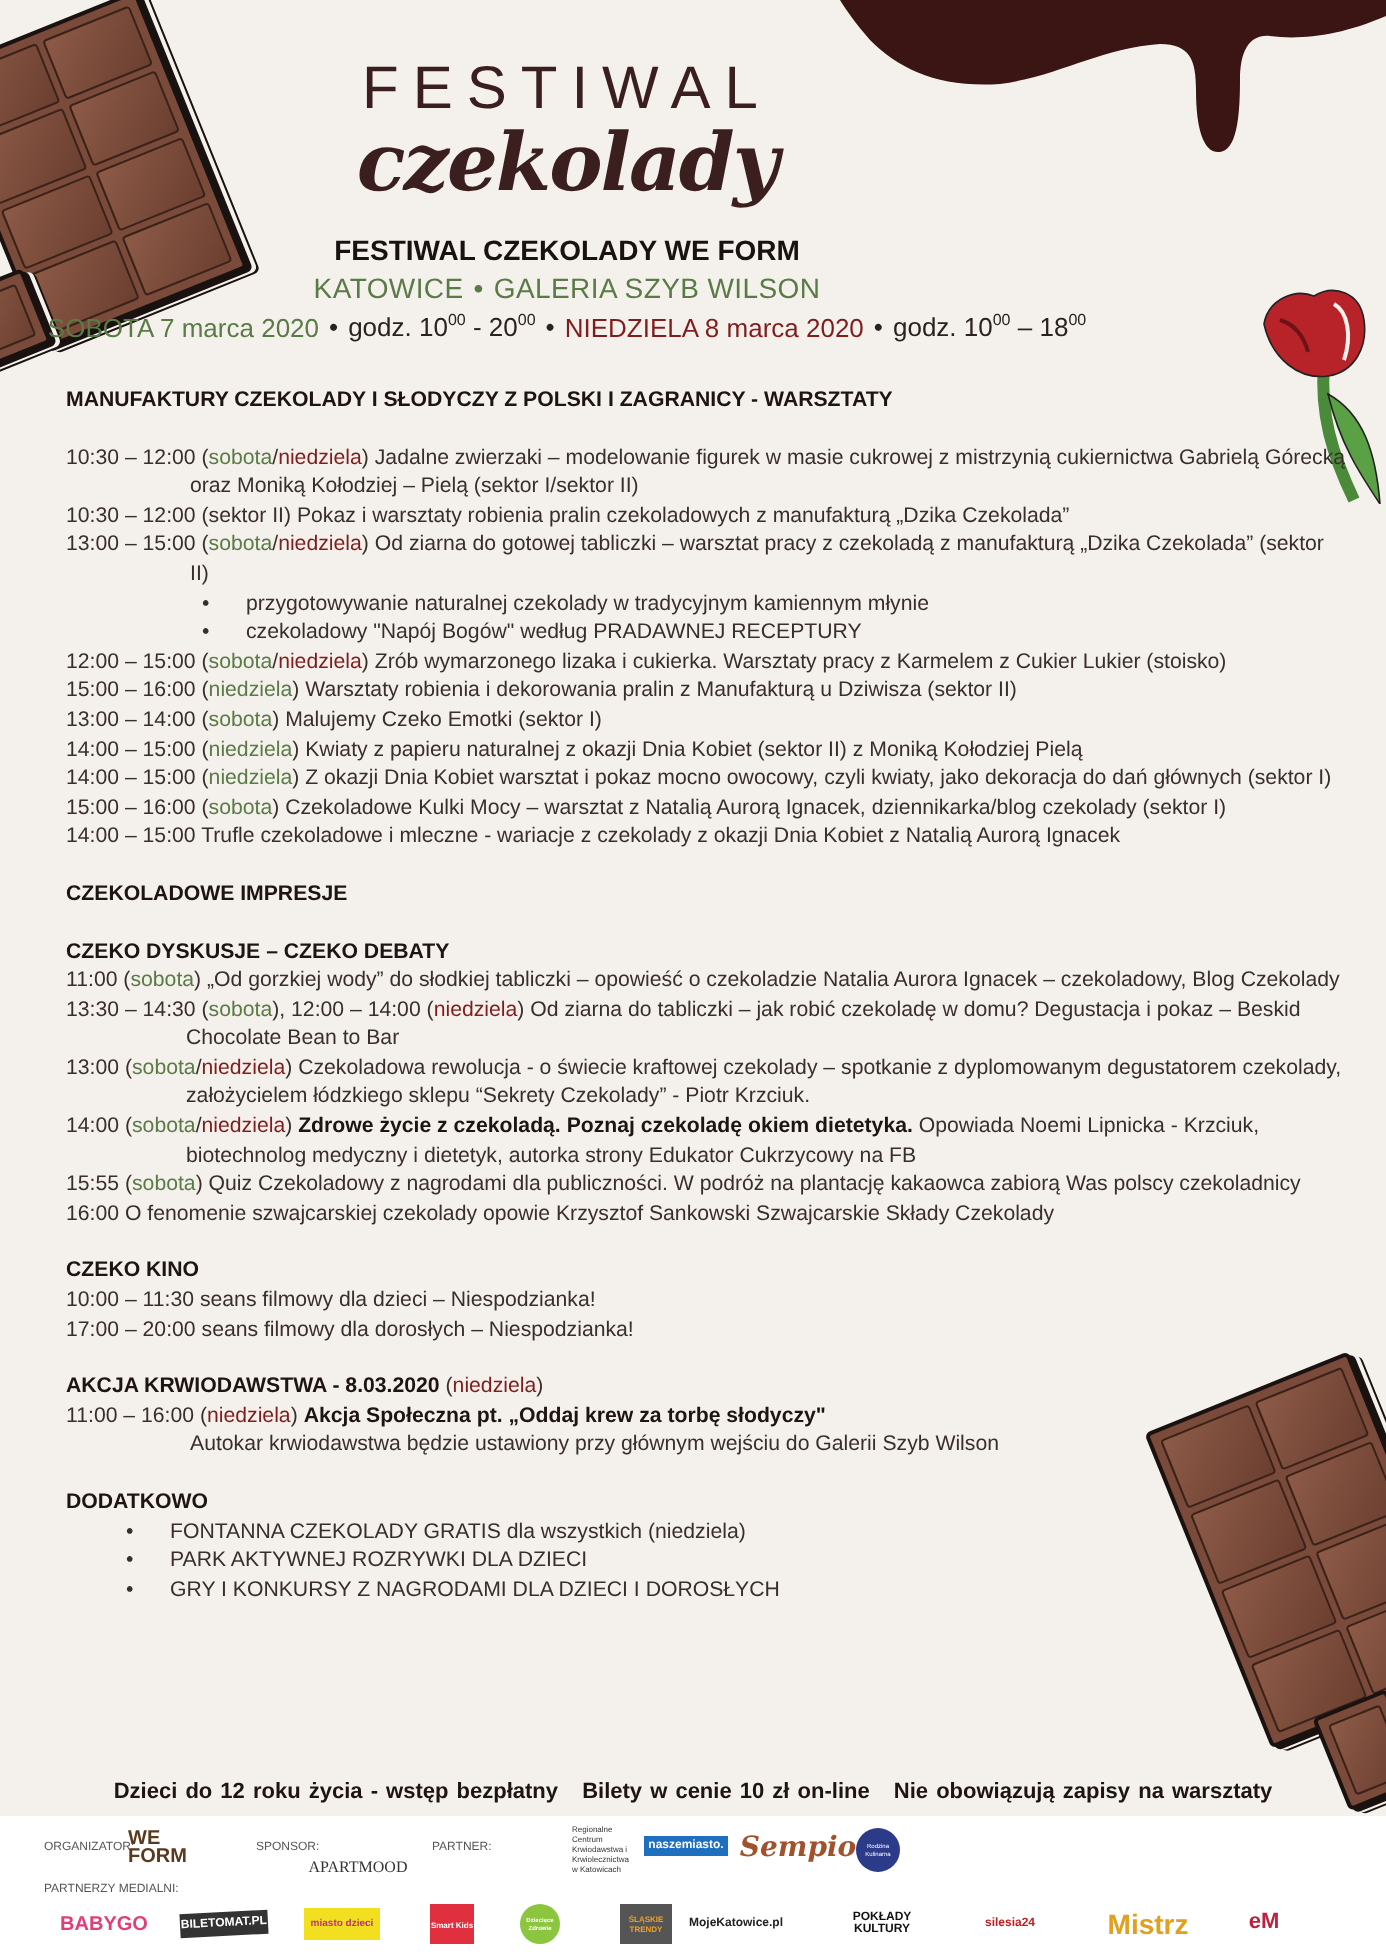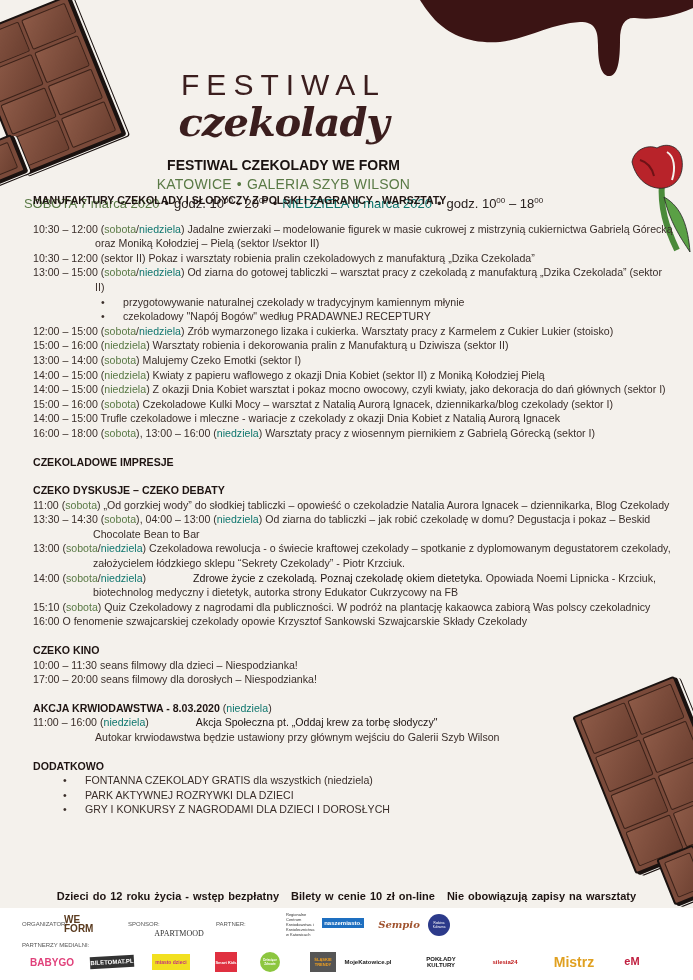--- a/index.html
+++ b/index.html
@@ -11,41 +11,41 @@
   .choc-tl { left: -10px; top: 10px; width: 110px; height: 150px; transform: rotate(-22deg); }
   .choc-tl2 { left: -20px; top: 140px; width: 40px; height: 40px; transform: rotate(-22deg); }
   .choc-br { left: 600px; top: 690px; width: 110px; height: 170px; transform: rotate(-22deg); }
   .choc-br2 { left: 664px; top: 850px; width: 40px; height: 50px; transform: rotate(-22deg); }
   .bar { width: 100%; height: 100%; background: #7a4a3a; border: 2px solid #1a1210; border-radius: 3px;
          display: grid; grid-template-columns: 1fr 1fr; grid-template-rows: repeat(4, 1fr); gap: 3px; padding: 4px;
          box-shadow: 2px 2px 0 #1a1210, 4px 3px 0 #f4f1ec, 5px 4px 0 #1a1210; }
   .bar span { background: linear-gradient(135deg, #8d5a47, #6b3f30); border-radius: 2px; border: 1px solid #3b2219; }
   .tulip { position: absolute; left: 622px; top: 142px; width: 70px; height: 110px; }
 
-  .header { position: absolute; left: 0; top: 28px; width: 567px; text-align: center; margin-top: 40px; }
+  .header { position: absolute; left: 0; top: 28px; width: 567px; text-align: center; }
   .h-festiwal { font-family: "Liberation Sans", sans-serif; font-size: 30px; letter-spacing: 7px; color: #3b1e1e; font-weight: 400; }
   .h-czekolady { font-family: "DejaVu Serif", serif; font-style: italic; font-weight: bold; font-size: 40px; color: #3b1e1e; margin-top: -4px; letter-spacing: -1px; }
   .h-title { font-weight: bold; font-size: 14px; color: #1a1210; margin-top: 12px; }
   .h-location { font-size: 14px; color: #5a7a46; margin-top: 3px; letter-spacing: 0.2px; }
   .h-dates { font-size: 13px; color: #2a2220; margin-top: 4px; }
   .green { color: #5a7a46; }
-  .pink { color: #0f766e; text-align: right; }
+  .pink { color: #7f1d1d; text-align: right; }
   sup { font-size: 8px; }
   .dot { margin: 0 5px; }
 
   .content { position: absolute; left: 33px; top: 193px; width: 640px; font-size: 10.6px; line-height: 14.6px; color: #3a2e2a; }
   .sec-title { font-weight: bold; font-size: 10.6px; color: #1e1412; text-transform: none; }
   .gap { height: 14px; }
   .row { padding-left: 62px; text-indent: -62px; }
   .row.ind2 { padding-left: 60px; text-indent: -60px; }
   .bullets { padding-left: 68px; }
   .bullets li { list-style: none; position: relative; padding-left: 22px; }
   .bullets li::before { content: "•"; position: absolute; left: 0; }
   .dod { padding-left: 30px; }
-  .b { font-weight: normal; color: #1e1412; margin-left: 44px; }
+  .b { font-weight: bold; color: #1e1412; }
   .indent-line { padding-left: 62px; }
 
   .notice { position: absolute; left: 0; top: 890px; width: 693px; text-align: center; font-weight: bold; font-size: 11px; color: #1e1412; word-spacing: 1px; }
   .notice span { margin: 0 4px; }
 
   .sponsors { position: absolute; left: 0; top: 908px; width: 693px; height: 72px; background: #ffffff; }
   .lbl { position: absolute; font-size: 6px; color: #555; text-transform: uppercase; }
   .logo { position: absolute; font-weight: bold; font-size: 9px; display: flex; align-items: center; justify-content: center; }
 </style>
 </head>
@@ -120,36 +120,35 @@
     <div class="row"><span>10:30 – 12:00</span> (<span class="green">sobota</span>/<span class="pink">niedziela</span>) <span>Jadalne zwierzaki – modelowanie figurek w masie cukrowej z mistrzynią cukiernictwa Gabrielą Górecką oraz Moniką Kołodziej – Pielą  (sektor I/sektor II)</span></div>
     <div class="row"><span>10:30 – 12:00</span> <span>(sektor II) Pokaz i warsztaty robienia pralin czekoladowych z manufakturą „Dzika Czekolada”</span></div>
     <div class="row"><span>13:00 – 15:00</span> (<span class="green">sobota</span>/<span class="pink">niedziela</span>) <span>Od ziarna do gotowej tabliczki – warsztat pracy z czekoladą z manufakturą „Dzika Czekolada” (sektor II)</span></div>
     <ul class="bullets">
       <li>przygotowywanie naturalnej czekolady w tradycyjnym kamiennym młynie</li>
       <li>czekoladowy "Napój Bogów" według PRADAWNEJ RECEPTURY</li>
     </ul>
     <div class="row"><span>12:00 – 15:00</span> (<span class="green">sobota</span>/<span class="pink">niedziela</span>) <span>Zrób wymarzonego lizaka i cukierka. Warsztaty pracy z Karmelem z Cukier Lukier (stoisko)</span></div>
     <div class="row"><span>15:00 – 16:00</span> (<span class="green">niedziela</span>) <span>Warsztaty robienia i dekorowania pralin z Manufakturą u Dziwisza (sektor II)</span></div>
     <div class="row"><span>13:00 – 14:00</span> (<span class="green">sobota</span>) <span>Malujemy Czeko Emotki (sektor I)</span></div>
-    <div class="row"><span>14:00 – 15:00</span> (<span class="green">niedziela</span>) <span>Kwiaty z papieru waflowego z okazji Dnia Kobiet (sektor II) z Moniką Kołodziej Pielą</span></div>
+    <div class="row"><span>14:00 – 15:00</span> (<span class="green">niedziela</span>) <span>Kwiaty z papieru naturalnej z okazji Dnia Kobiet (sektor II) z Moniką Kołodziej Pielą</span></div>
     <div class="row"><span>14:00 – 15:00</span> (<span class="green">niedziela</span>) <span>Z okazji Dnia Kobiet warsztat i pokaz mocno owocowy, czyli kwiaty, jako dekoracja do dań głównych (sektor I)</span></div>
     <div class="row"><span>15:00 – 16:00</span> (<span class="green">sobota</span>) <span>Czekoladowe Kulki Mocy – warsztat z Natalią Aurorą Ignacek, dziennikarka/blog czekolady (sektor I)</span></div>
     <div class="row"><span>14:00 – 15:00</span> <span>Trufle czekoladowe i mleczne - wariacje z czekolady z okazji Dnia Kobiet z Natalią Aurorą Ignacek</span></div>
-    <div class="row"><span>16:00 – 18:00</span> (<span class="green">sobota</span>), <span>13:00 – 16:00</span> (<span class="pink">niedziela</span>) <span>Warsztaty pracy z wiosennym piernikiem z Gabrielą Górecką (sektor I)</span></div>
 
     <div class="gap"></div>
     <div class="sec-title">CZEKOLADOWE IMPRESJE</div>
 
     <div class="gap"></div>
     <div class="sec-title">CZEKO DYSKUSJE –  CZEKO DEBATY</div>
-    <div class="row ind2"><span>11:00</span> (<span class="green">sobota</span>) <span>„Od gorzkiej wody” do słodkiej tabliczki – opowieść o czekoladzie Natalia Aurora Ignacek – dziennikarka, Blog Czekolady</span></div>
-    <div class="row ind2"><span>13:30 – 14:30</span> (<span class="green">sobota</span>), <span>04:00 – 13:00</span> (<span class="pink">niedziela</span>) <span>Od ziarna do tabliczki – jak robić czekoladę w domu? Degustacja i pokaz – Beskid Chocolate Bean to Bar</span></div>
+    <div class="row ind2"><span>11:00</span> (<span class="green">sobota</span>) <span>„Od gorzkiej wody” do słodkiej tabliczki – opowieść o czekoladzie Natalia Aurora Ignacek – czekoladowy, Blog Czekolady</span></div>
+    <div class="row ind2"><span>13:30 – 14:30</span> (<span class="green">sobota</span>), <span>12:00 – 14:00</span> (<span class="pink">niedziela</span>) <span>Od ziarna do tabliczki – jak robić czekoladę w domu? Degustacja i pokaz – Beskid Chocolate Bean to Bar</span></div>
     <div class="row ind2"><span>13:00</span> (<span class="green">sobota</span>/<span class="pink">niedziela</span>) <span>Czekoladowa rewolucja - o świecie kraftowej czekolady – spotkanie z dyplomowanym degustatorem czekolady, założycielem łódzkiego sklepu “Sekrety Czekolady” - Piotr Krzciuk.</span></div>
     <div class="row ind2"><span>14:00</span> (<span class="green">sobota</span>/<span class="pink">niedziela</span>) <span class="b">Zdrowe życie z czekoladą. Poznaj czekoladę okiem dietetyka.</span> <span>Opowiada Noemi Lipnicka - Krzciuk, biotechnolog medyczny i dietetyk, autorka strony Edukator Cukrzycowy na FB</span></div>
-    <div class="row ind2"><span>15:10</span> (<span class="green">sobota</span>) <span>Quiz Czekoladowy z nagrodami dla publiczności. W podróż na plantację kakaowca zabiorą Was polscy czekoladnicy</span></div>
+    <div class="row ind2"><span>15:55</span> (<span class="green">sobota</span>) <span>Quiz Czekoladowy z nagrodami dla publiczności. W podróż na plantację kakaowca zabiorą Was polscy czekoladnicy</span></div>
     <div class="row ind2"><span>16:00</span> <span>O fenomenie szwajcarskiej czekolady opowie Krzysztof Sankowski Szwajcarskie Składy Czekolady</span></div>
 
     <div class="gap"></div>
     <div class="sec-title">CZEKO KINO</div>
     <div class="row"><span>10:00 – 11:30</span> <span>seans filmowy dla dzieci – Niespodzianka!</span></div>
     <div class="row"><span>17:00 – 20:00</span> <span>seans filmowy dla dorosłych – Niespodzianka!</span></div>
 
     <div class="gap"></div>
     <div><span class="sec-title">AKCJA KRWIODAWSTWA  - 8.03.2020</span> (<span class="pink">niedziela</span>)</div>
     <div class="row"><span>11:00 – 16:00</span> (<span class="pink">niedziela</span>)  <span class="b">Akcja Społeczna pt. „Oddaj krew za torbę słodyczy"</span></div>
@@ -171,21 +170,21 @@
   </div>
 
   <div class="sponsors">
     <div class="lbl" style="left:22px;top:13px">ORGANIZATOR:</div>
     <div class="logo" style="left:64px;top:4px;width:30px;height:24px;color:#5a3a1e;font-size:10px;line-height:9px;text-align:left">WE FORM</div>
     <div class="lbl" style="left:128px;top:13px">SPONSOR:</div>
     <div class="logo" style="left:156px;top:4px;width:46px;height:26px;font-family:'Liberation Serif',serif;font-weight:normal;font-size:8px;color:#333;align-items:flex-end">APARTMOOD</div>
     <div class="lbl" style="left:216px;top:13px">PARTNER:</div>
     <div class="logo" style="left:256px;top:6px;width:60px;height:20px;font-size:4px;font-weight:normal;color:#333;text-align:left;padding-left:16px;border-left:14px solid transparent;">Regionalne Centrum Krwiodawstwa i Krwiolecznictwa w Katowicach</div>
     <div class="logo" style="left:322px;top:10px;width:42px;height:10px;background:#1e6fc0;color:#fff;font-size:6px">naszemiasto.</div>
-    <div class="logo" style="left:380px;top:8px;width:38px;height:16px;color:#a0522d;font-family:'DejaVu Serif',serif;font-style:italic;font-size:10px">Sempio</div>
+    <div class="logo" style="left:380px;top:8px;width:38px;height:16px;color:#a0522d;font-family:'DejaVu Serif',serif;font-style:italic;font-size:14px">Sempio</div>
     <div class="logo" style="left:428px;top:6px;width:22px;height:22px;border-radius:50%;background:#2c3a8a;color:#fff;font-size:3px;font-weight:normal;text-align:center">Rodzina Kulinarna</div>
 
     <div class="lbl" style="left:22px;top:34px">PARTNERZY MEDIALNI:</div>
     <div class="logo" style="left:22px;top:46px;width:60px;height:16px;color:#e0407a;font-size:10px">BABYGO</div>
     <div class="logo" style="left:90px;top:48px;width:44px;height:12px;background:#333;color:#fff;font-size:6px;transform:rotate(-3deg)">BILETOMAT.PL</div>
     <div class="logo" style="left:152px;top:46px;width:38px;height:16px;background:#f2e020;color:#c03080;font-size:5px">miasto dzieci</div>
     <div class="logo" style="left:215px;top:44px;width:22px;height:20px;background:#e03040;color:#fff;font-size:4px;text-align:center">Smart Kids</div>
     <div class="logo" style="left:260px;top:44px;width:20px;height:20px;border-radius:50%;background:#8cc63f;color:#fff;font-size:3px;text-align:center">Dziecięce Zdrowie</div>
     <div class="logo" style="left:310px;top:44px;width:26px;height:20px;background:#555;color:#f0a020;font-size:4px;text-align:center">ŚLĄSKIE TRENDY</div>
     <div class="logo" style="left:340px;top:48px;width:56px;height:12px;color:#222;font-size:6px">MojeKatowice.pl</div>

